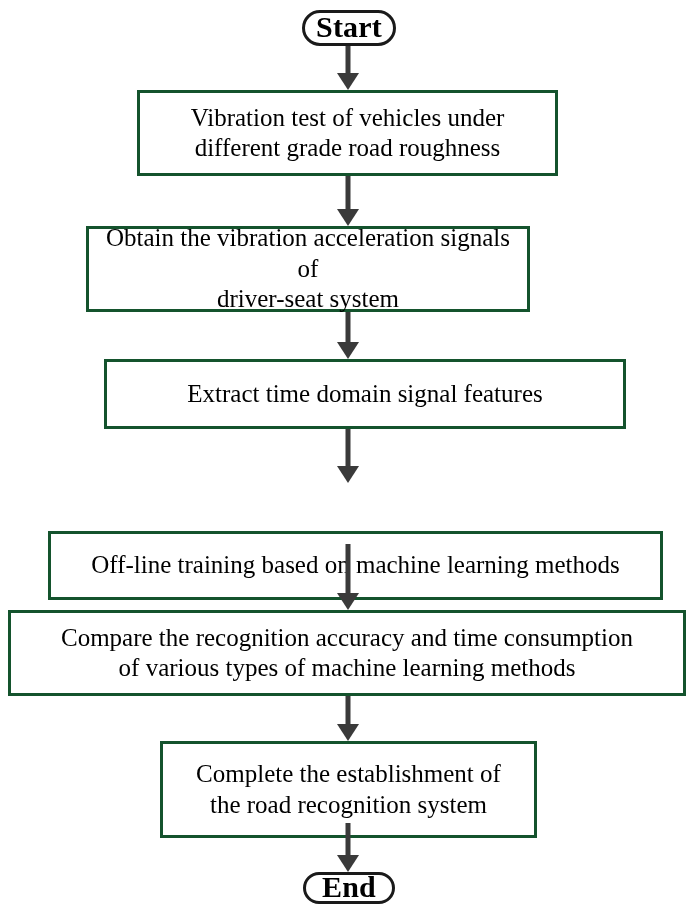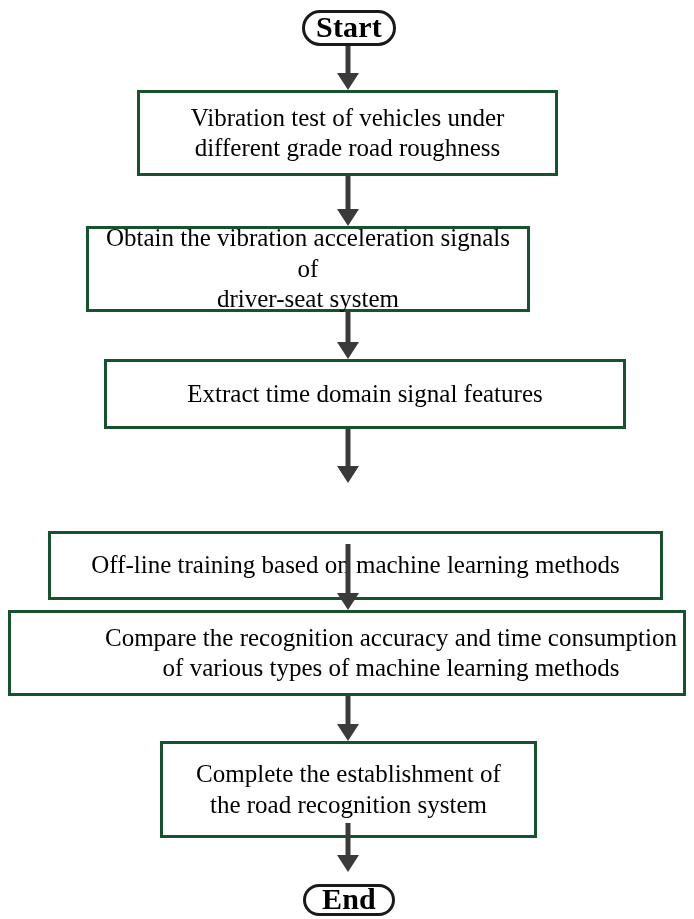--- a/index.html
+++ b/index.html
@@ -132,37 +132,37 @@
 
   <div class="process" style="left:48px; top:483px; width:615px; height:69px;margin-top:48px;">
     <span class="node-text">Off-line training based on machine learning methods</span>
   </div>
 
   <div class="connector" style="left:348px; top:544px; height:66px;">
     <div class="shaft" style="height:51px;"></div>
     <div class="head"></div>
   </div>
 
-  <div class="process" style="left:8px; top:610px; width:678px; height:86px;justify-content:flex-end;">
+  <div class="process" style="left:8px; top:610px; width:678px; height:86px;">
     <span class="node-text">Compare the recognition accuracy and time consumption
 of various types of machine learning methods</span>
   </div>
 
   <div class="connector" style="left:348px; top:696px; height:45px;">
     <div class="shaft" style="height:30px;"></div>
     <div class="head"></div>
   </div>
 
   <div class="process" style="left:160px; top:741px; width:377px; height:97px;">
     <span class="node-text">Complete the establishment of
 the road recognition system</span>
   </div>
 
   <div class="connector" style="left:348px; top:823px; height:49px;">
     <div class="shaft" style="height:34px;"></div>
     <div class="head"></div>
   </div>
 
-  <div class="terminator" style="left:303px; top:872px; width:92px; height:32px;margin-top:12px;">
+  <div class="terminator" style="left:303px; top:872px; width:92px; height:32px;">
     <span class="node-text">End</span>
   </div>
 
 </div>
 
 </body></html>

